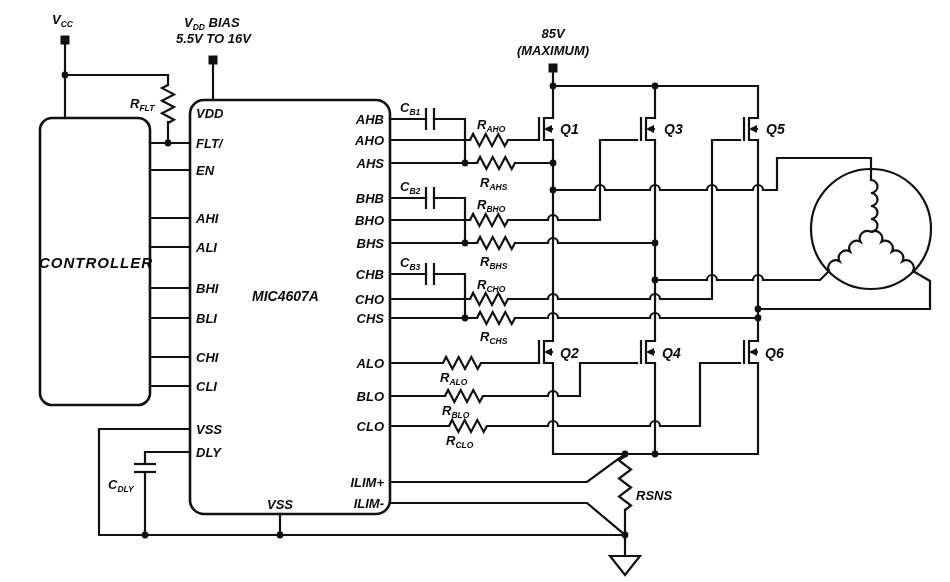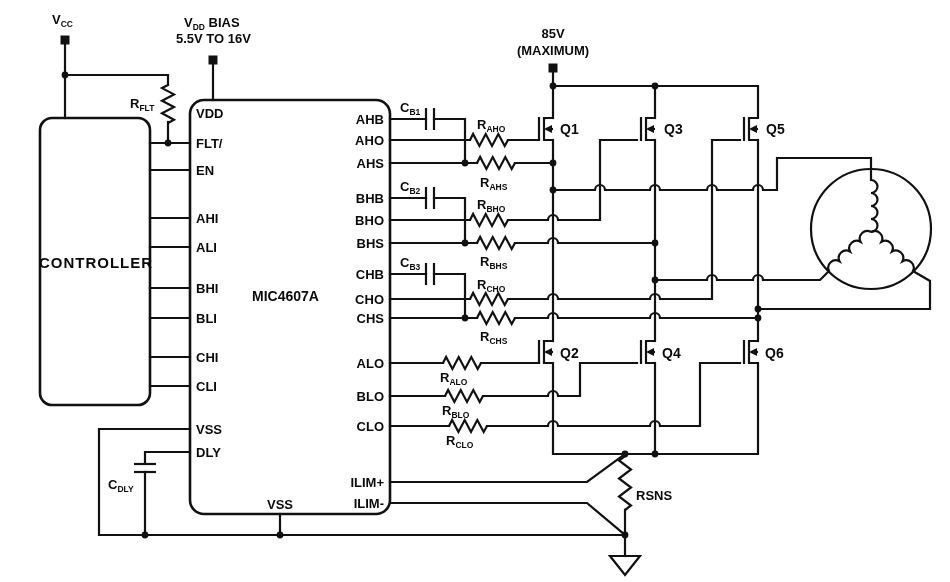--- a/index.html
+++ b/index.html
@@ -1,16 +1,16 @@
 <!DOCTYPE html>
 <html><head>
 <meta charset="utf-8">
 <style>
   html,body{margin:0;padding:0;background:#fff;}
-  .stage{position:relative;width:950px;height:582px;background:#fff;overflow:hidden;}
+  .stage{position:relative;width:950px;height:582px;background:#fff;overflow:hidden;font-style:italic;}
   svg{display:block;}
   .w{fill:none;stroke:#111;stroke-width:2.2;stroke-linecap:square;stroke-linejoin:miter;}
   .box{fill:none;stroke:#111;stroke-width:2.6;}
   .comp{fill:none;stroke:#111;stroke-width:2.2;stroke-linejoin:miter;}
   .dot{fill:#111;stroke:none;}
   .sq{fill:#111;stroke:none;}
   text{font-family:"Liberation Sans","DejaVu Sans",sans-serif;font-weight:700;fill:#0a0a0a;}
   .t13{font-size:13px;}
   .t14{font-size:14px;}
   .t15{font-size:15px;letter-spacing:1px;}

